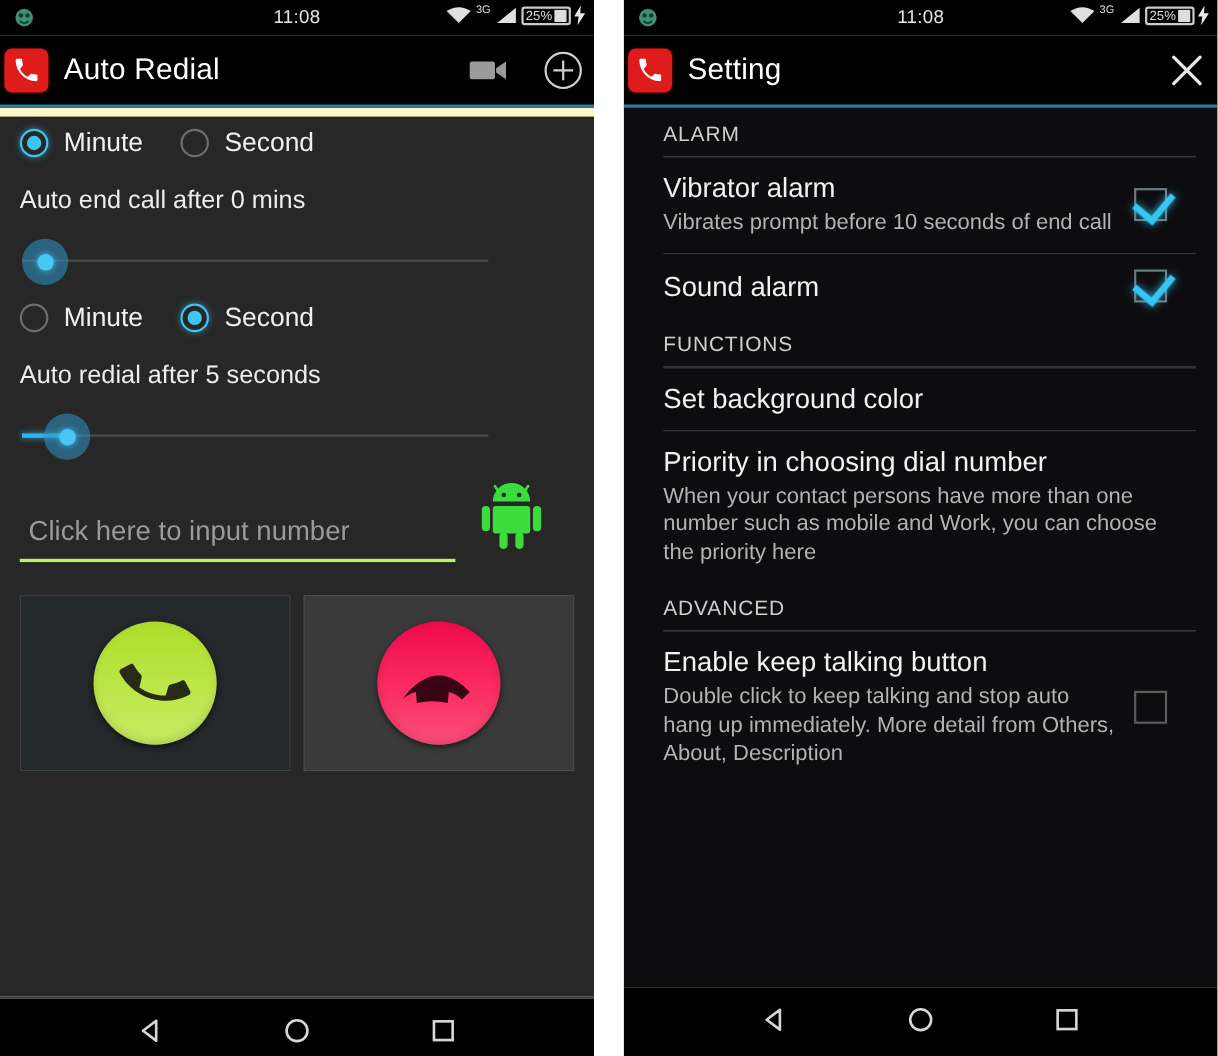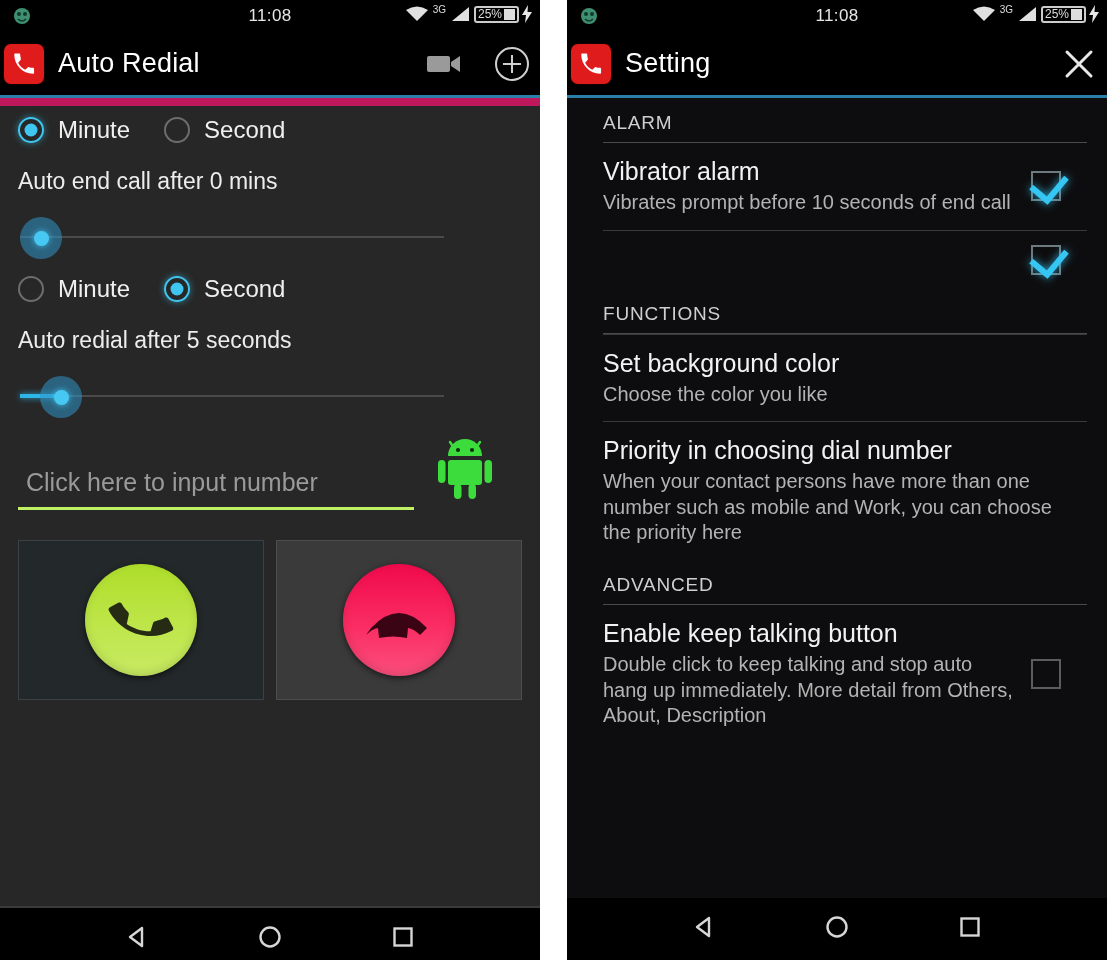--- a/index.html
+++ b/index.html
@@ -5,21 +5,21 @@
   * { margin:0; padding:0; box-sizing:border-box; }
   html,body {
     width:1107px; height:960px;
     background:#ffffff;
     font-family:"Liberation Sans", sans-serif;
     overflow:hidden;
   }
   .stage { position:relative; width:1107px; height:960px; background:#fff; }
 
   
-  .phone { position:absolute; top:0; height:960px; overflow:hidden; background:#be185d; }
+  .phone { position:absolute; top:0; height:960px; overflow:hidden; background:#fef9c3; }
   #phone-left  { left:0;   width:540px; }
   #phone-right { left:567px; width:540px; }
 
   
   .statusbar {
     position:relative; height:32px; background:#000; color:#e8e8e8;
     display:flex; align-items:center; font-size:17px;
   }
   .sb-left { position:absolute; left:12px; top:6px; width:20px; height:20px; }
   .sb-clock { position:absolute; left:0; right:0; text-align:center; font-size:17px;
@@ -340,35 +340,35 @@
           <div class="pref-sub">Vibrates prompt before 10 seconds of end call</div>
         </div>
         <div class="pref-ctl">
           <span class="cbox checked"></span>
         </div>
       </div>
       <div class="pref-rule"></div>
 
       <div class="pref">
         <div class="pref-text">
+          <div class="pref-title">Sound alarm</div>
         </div>
         <div class="pref-ctl">
           <span class="cbox checked"></span>
         </div>
       </div>
 
       <div class="sec-head">FUNCTIONS</div>
       <div class="sec-rule"></div>
 
       <div class="pref-rule"></div>
 
       <div class="pref">
         <div class="pref-text">
           <div class="pref-title">Set background color</div>
-          <div class="pref-sub">Choose the color you like</div>
         </div>
       </div>
       <div class="pref-rule"></div>
 
       <div class="pref">
         <div class="pref-text">
           <div class="pref-title">Priority in choosing dial number</div>
           <div class="pref-sub">When your contact persons have more than one number such as mobile and Work, you can choose the priority here</div>
         </div>
       </div>

